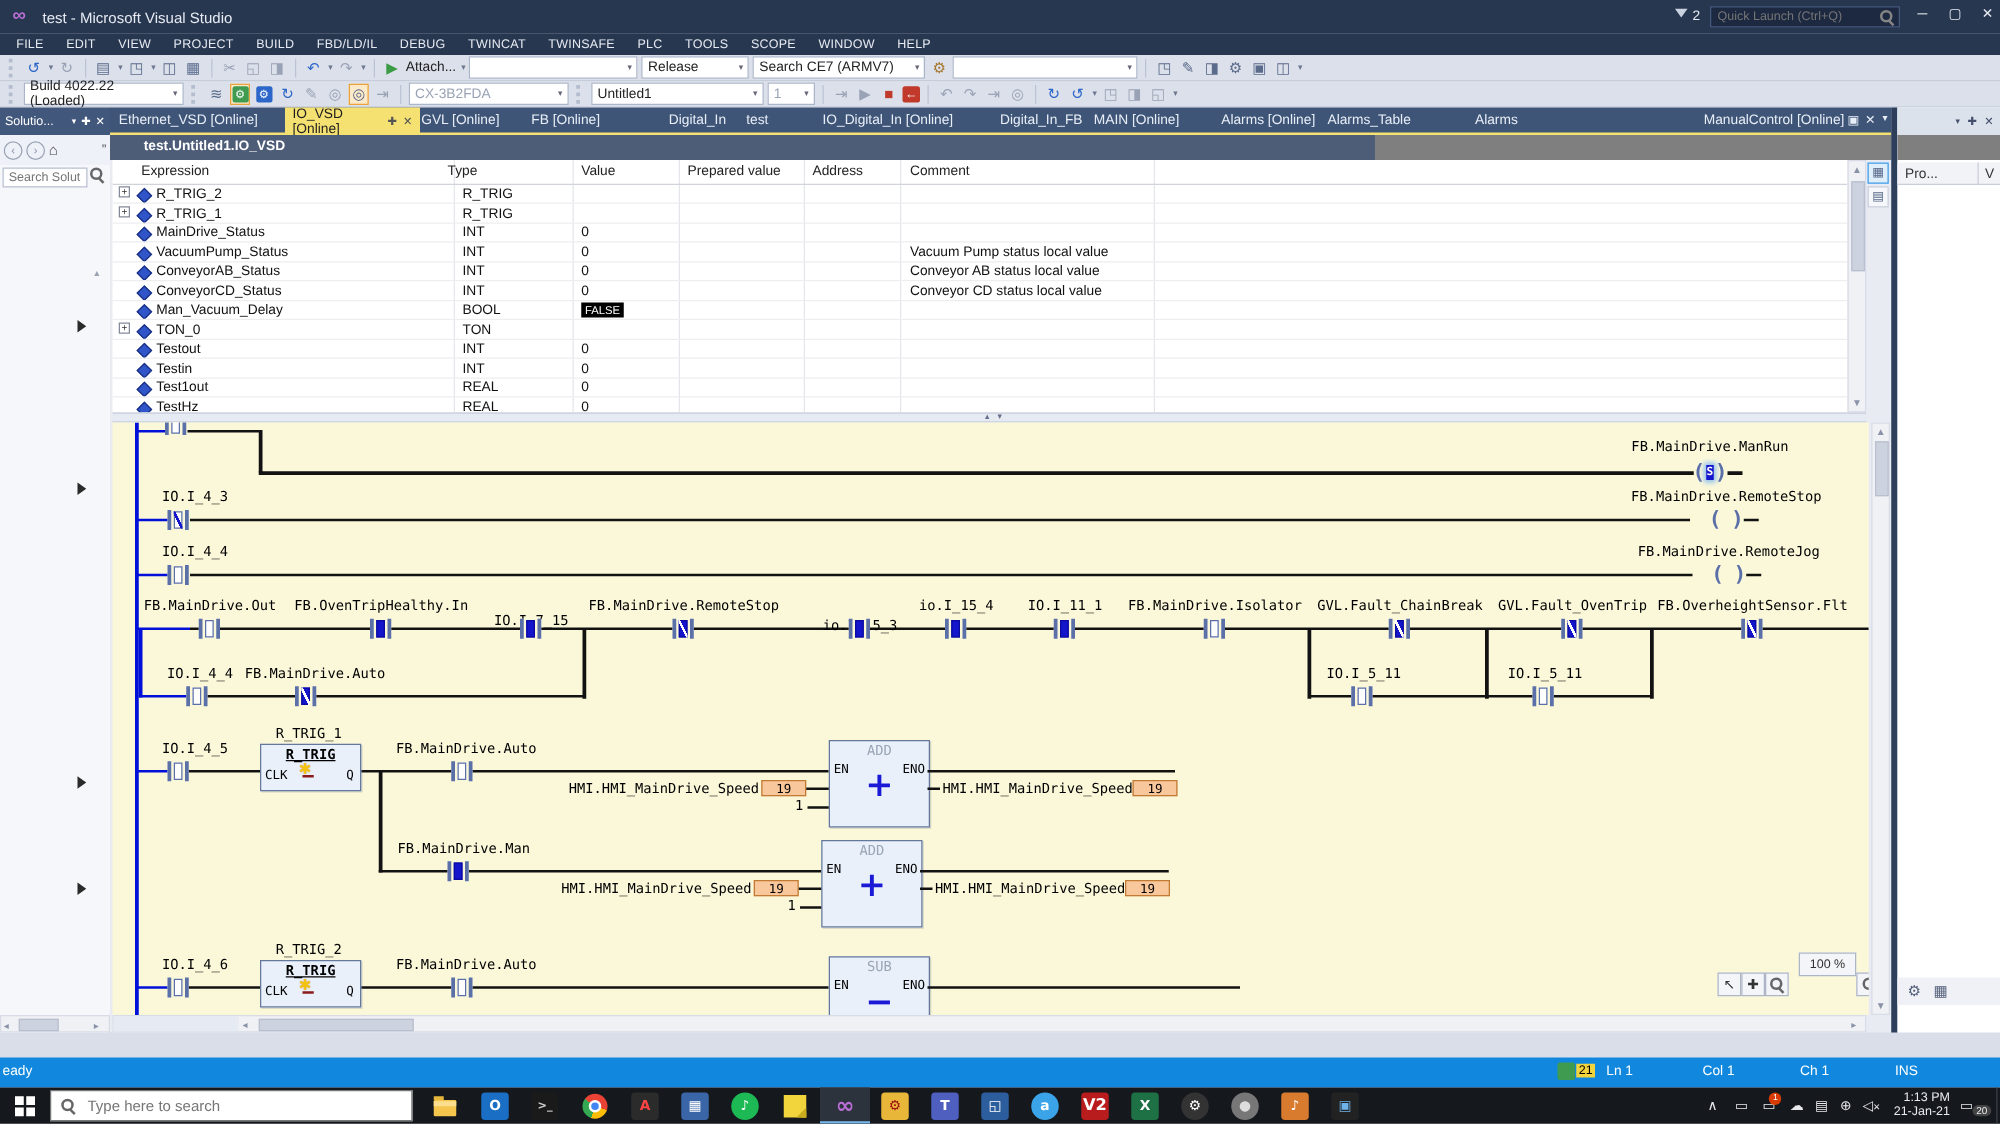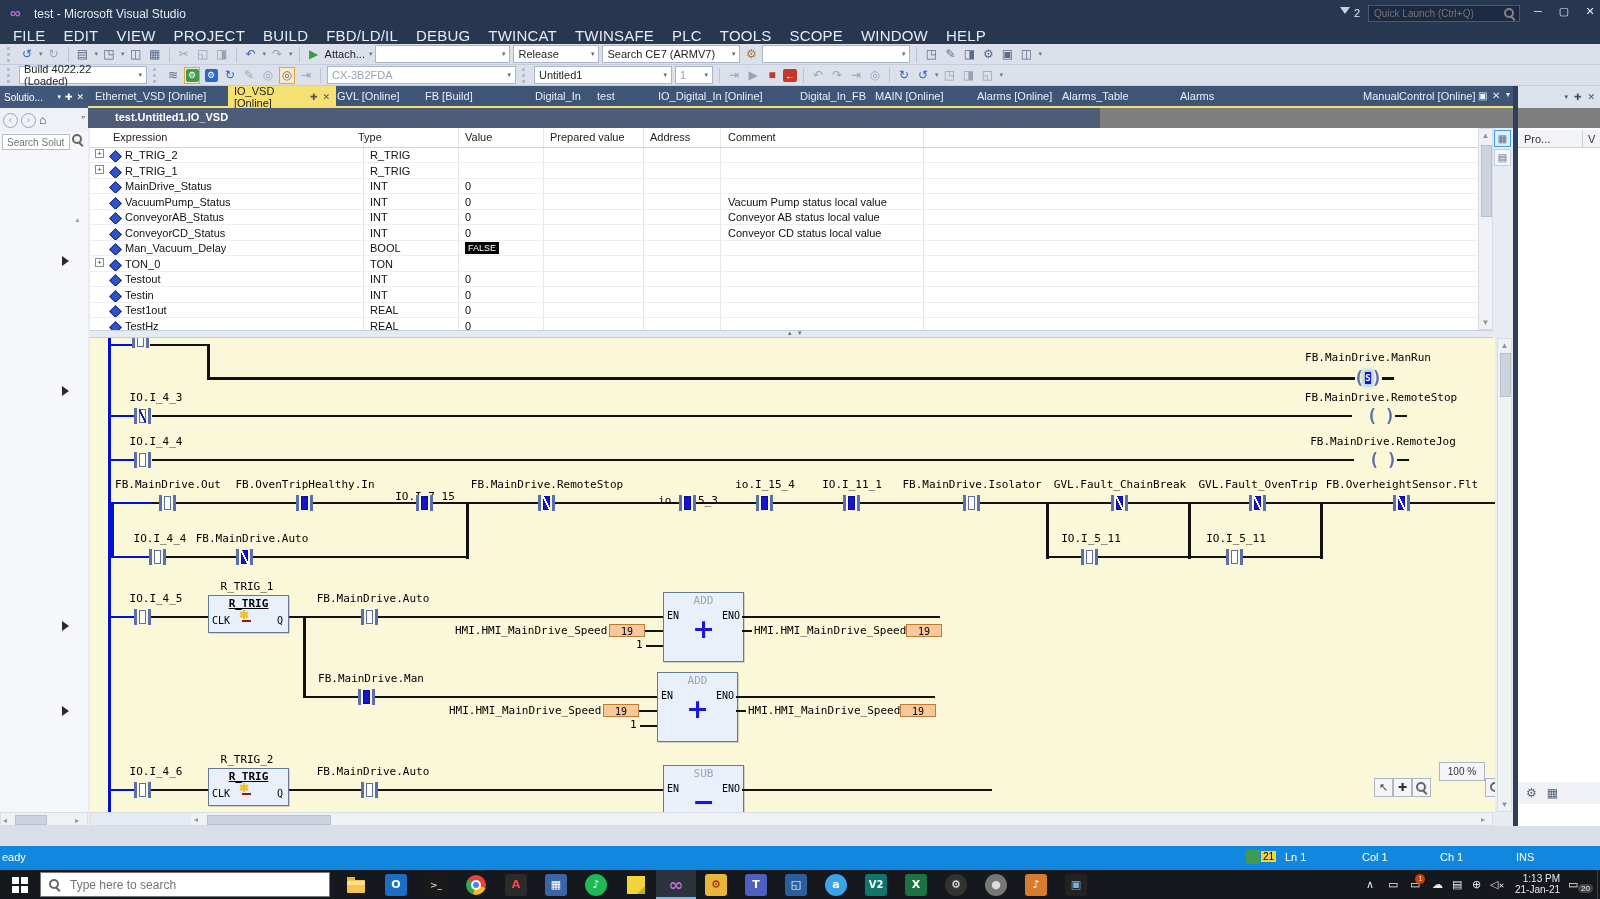--- a/index.html
+++ b/index.html
@@ -2,21 +2,21 @@
 <html><head>
 <meta charset="utf-8">
 <style>
   html,body{margin:0;padding:0;background:#333}
   #app{position:relative;width:1600px;height:899px;overflow:hidden;background:#D9DEE9;
        font-family:"Liberation Sans",sans-serif;font-size:11px;color:#1e1e1e}
   .abs{position:absolute}
   
   #titlebar{position:absolute;left:0;top:0;width:1600px;height:27px;background:#283750;color:#E6EAF2}
   #menubar{position:absolute;left:0;top:27px;width:1600px;height:17px;background:#283750;display:flex;align-items:center;padding-left:4px}
-  #menubar .mi{padding:0 9px;font-size:15px;color:#E6EAF2;letter-spacing:.2px}
+  #menubar .mi{padding:0 9px;font-size:10px;color:#E6EAF2;letter-spacing:.2px}
   .tbrow{position:absolute;left:0;width:1600px;height:21px;background:#DCE0EA;display:flex;align-items:center;gap:3px;border-bottom:1px solid #C5CCDA;padding-left:4px;box-sizing:border-box}
   .grip{width:3px;height:15px;border-left:3px dotted #B4BDD0;margin:0 3px}
   .tbtn{min-width:16px;height:17px;display:flex;align-items:center;justify-content:center;font-size:12px;color:#5A6B8C}
   .tbtn.blue{color:#2C66C9}.tbtn.gray{color:#9AA3B5}.tbtn.green{color:#3C9C46}.tbtn.red{color:#C03A2B}
   .tbtn.hl{background:#FCE9C8;border:1px solid #E8A33D;box-sizing:border-box}
   .dd{font-size:7px;color:#6B7890;margin-left:1px}
   .tb-sep{width:1px;height:15px;background:#BBC4D6;margin:0 3px}
   .combo{display:flex;align-items:center;height:18px;background:#fff;border:1px solid #ABB5C9;font-size:11px;color:#1e1e1e;padding:0 4px;box-sizing:border-box}
   .combo .cdd{margin-left:auto;font-size:7px;color:#667;padding-left:4px}
   .combo.gray{color:#9AA3B5}
@@ -221,21 +221,21 @@
       </span>
     <span class="tbtn">
         <span class="sq" style="background:#2C66C9">⚙</span>
       </span>
     <span class="tbtn blue">↻</span>
     <span class="tbtn gray">✎</span>
     <span class="tbtn gray">◎</span>
     <span class="tbtn hl">◎</span>
     <span class="tbtn gray">⇥</span>
     <span class="tb-sep"></span>
-    <div class="combo gray" style="width:189px">
+    <div class="combo gray" style="width:128px">
         <span>CX-3B2FDA</span>
         <span class="cdd">▾</span>
       </div>
     <span class="grip"></span>
     <div class="combo" style="width:138px">
         <span>Untitled1</span>
         <span class="cdd">▾</span>
       </div>
     <div class="combo gray" style="width:38px">
         <span>1</span>
@@ -288,21 +288,21 @@
       <span class="thumb" style="left:14px;top:2px;width:30px;height:8px"></span>
       <span class="abs" style="left:74px;top:3px;font-size:8px;color:#8A93A8">▸</span>
     </div>
   </div>
 
   <div id="docwell">
 
     <div id="tabsrow">
       <span class="tab" style="left:7px">Ethernet_VSD [Online]</span>
       <span class="tab" style="left:249px">GVL [Online]</span>
-      <span class="tab" style="left:337px">FB [Build]</span>
+      <span class="tab" style="left:337px">FB [Online]</span>
       <span class="tab" style="left:447px">Digital_In</span>
       <span class="tab" style="left:509px">test</span>
       <span class="tab" style="left:570px">IO_Digital_In [Online]</span>
       <span class="tab" style="left:712px">Digital_In_FB</span>
       <span class="tab" style="left:787px">MAIN [Online]</span>
       <span class="tab" style="left:889px">Alarms [Online]</span>
       <span class="tab" style="left:974px">Alarms_Table</span>
       <span class="tab" style="left:1092px">Alarms</span>
       <span class="tab" style="left:1275px">ManualControl [Online]</span>
       <span class="tab" style="left:1390px;font-size:10px">▣</span>
@@ -788,21 +788,21 @@
     <div class="tapp" style="left:736px">
         <span class="ic" style="background:#4E5FBF">T</span>
       </div>
     <div class="tapp" style="left:776px">
         <span class="ic" style="background:#2C5E9E">◱</span>
       </div>
     <div class="tapp" style="left:816px">
         <span class="ic" style="background:#3BA3E8;border-radius:50%">a</span>
       </div>
     <div class="tapp" style="left:856px">
-        <span class="ic" style="background:#0f766e;font-size:10px">V2</span>
+        <span class="ic" style="background:#b91c1c;font-size:13px">V2</span>
       </div>
     <div class="tapp" style="left:896px">
         <span class="ic" style="background:#1E7145">X</span>
       </div>
     <div class="tapp" style="left:936px">
         <span class="ic" style="background:#333;border-radius:50%">⚙</span>
       </div>
     <div class="tapp" style="left:976px">
         <span class="ic" style="background:#777;border-radius:50%;color:#ddd">●</span>
       </div>

